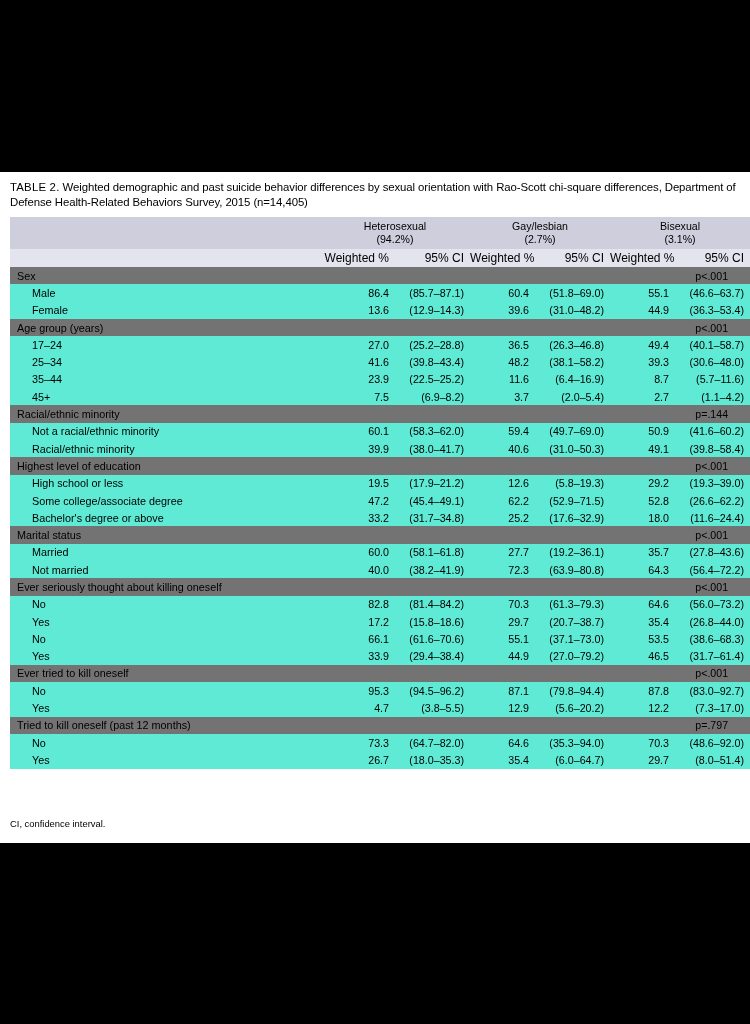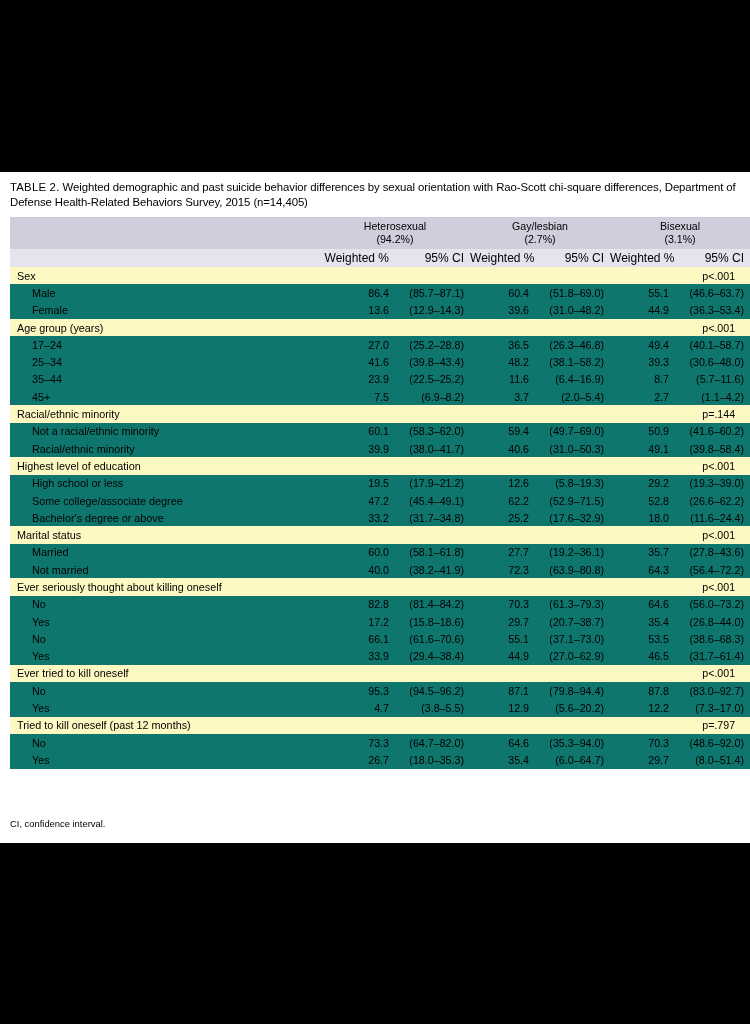--- a/index.html
+++ b/index.html
@@ -68,32 +68,32 @@
     font-size: 10.6px;
     line-height: 13px;
     padding-bottom: 1px;
   }
   tr.sub-head { background: #e4e4ee; height: 18px; }
   tr.sub-head td {
     text-align: right;
     font-size: 12px;
     padding-right: 6px;
   }
-  tr.section { background: #fef9c3; height: 17.3px; }
+  tr.section { background: #737373; height: 17.3px; }
   tr.section td.sec-label {
     text-align: left;
     padding-left: 7px;
     font-size: 10.8px;
   }
   tr.section td.pval {
     text-align: right;
-    padding-right: 15px;
+    padding-right: 22px;
     font-size: 10.6px;
   }
-  tr.datarow { background: #0f766e; height: 17.3px; }
+  tr.datarow { background: #5eead4; height: 17.3px; }
   tr.datarow td.row-label {
     text-align: left;
     padding-left: 22px;
     font-size: 10.8px;
   }
   tr.datarow td.num {
     text-align: right;
     padding-right: 6px;
     font-size: 10.7px;
   }
@@ -324,21 +324,21 @@
           <td class="num">55.1</td>
           <td class="num">(37.1–73.0)</td>
           <td class="num">53.5</td>
           <td class="num">(38.6–68.3)</td>
         </tr>
         <tr class="datarow">
           <td class="row-label">Yes</td>
           <td class="num">33.9</td>
           <td class="num">(29.4–38.4)</td>
           <td class="num">44.9</td>
-          <td class="num">(27.0–62.9)</td>
+          <td class="num">(27.0–79.2)</td>
           <td class="num">46.5</td>
           <td class="num">(31.7–61.4)</td>
         </tr>
         <tr class="section">
           <td class="sec-label" colspan="5">Ever tried to kill oneself</td>
           <td></td>
           <td class="pval">p&lt;.001</td>
         </tr>
         <tr class="datarow">
           <td class="row-label">No</td>

